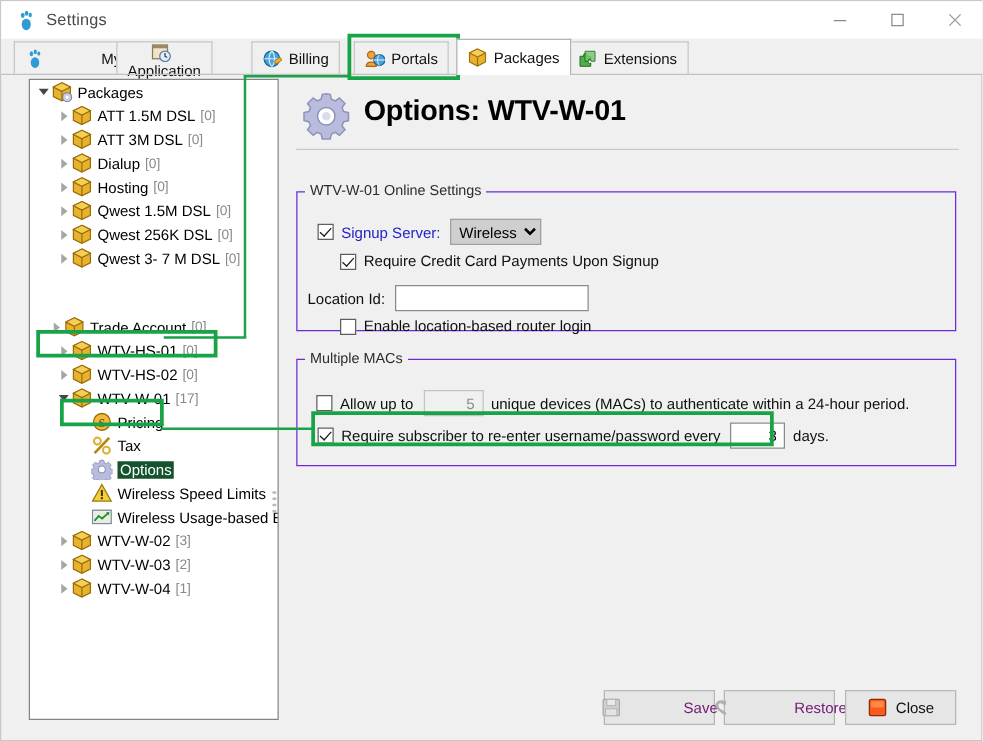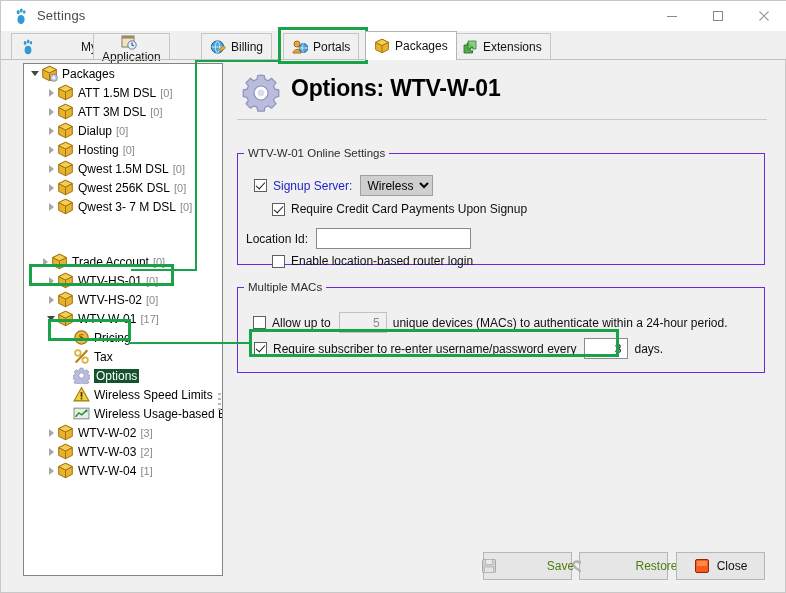--- a/index.html
+++ b/index.html
@@ -74,21 +74,21 @@
       height:21px;background:#cfcfcf;border:1px solid #a0a0a0;color:#000;padding:0 2px;box-sizing:border-box;}
   input.tbox{border:1px solid #8a8a8a;background:#fff;font-family:"Liberation Sans",sans-serif;
       font-size:12px;height:21px;box-sizing:border-box;padding:0 3px;color:#000;}
   input.num{text-align:right;padding-right:6px;}
   input.num.dis{background:#f0f0f0;border:1px solid #c2c2c2;color:#8c8c8c;}
 
   
   .btn{position:absolute;height:28px;box-sizing:border-box;border:1px solid #b6b6b6;background:#e6e6e6;
        display:flex;align-items:center;justify-content:center;font-size:12px;color:#2b2b2b;}
   .btn .bi{width:16px;height:16px;margin-right:7px;position:relative;flex:0 0 16px;}
-  .btn.dis{color:#4d7c0f;gap:43px;}
+  .btn.dis{color:#701a75;gap:43px;}
   #btn-save{left:482px;top:551px;width:89px;}
   #btn-restore{left:578px;top:551px;width:89px;}
   #btn-close-b{left:675px;top:551px;width:89px;color:#111;}
 
   
   .ann{position:absolute;border:3px solid #18a348;box-sizing:border-box;pointer-events:none;}
   .annline{position:absolute;background:#18a348;pointer-events:none;}
   #ann-tab{left:277px;top:26px;width:90px;height:37px;}
   #ann-wtv{left:28px;top:263px;width:145px;height:22px;}
   #ann-options{left:47px;top:318px;width:83px;height:22px;}

